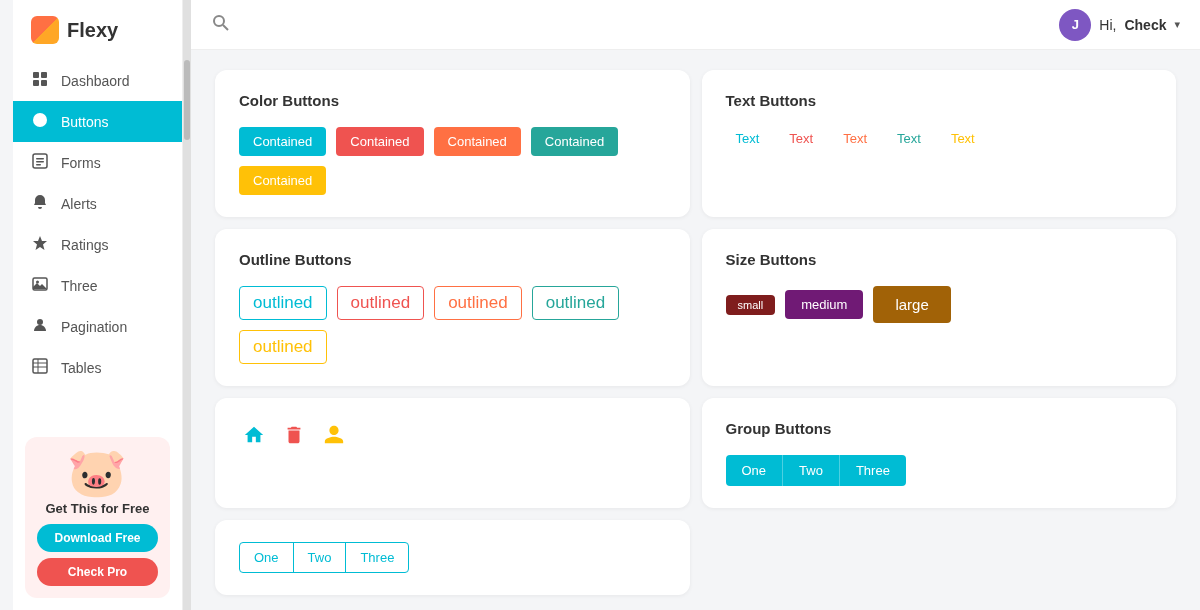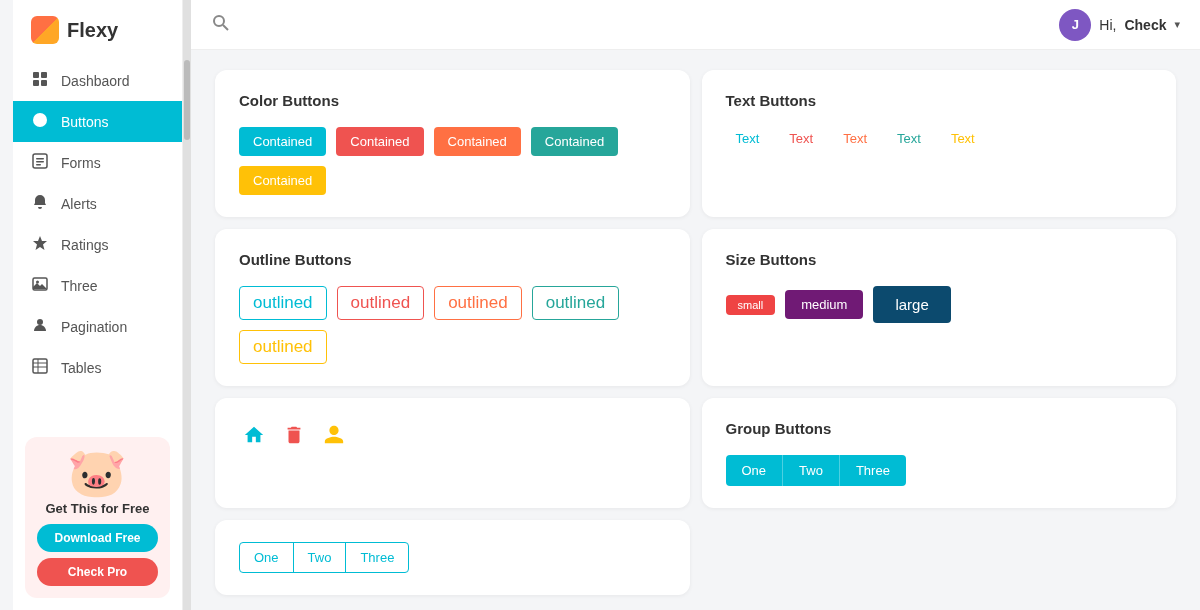--- a/index.html
+++ b/index.html
@@ -206,23 +206,23 @@
       font-weight: 500;
       cursor: pointer;
     }
     .outline-cyan { color: #00bcd4; border-color: #00bcd4; }
     .outline-red { color: #ef5350; border-color: #ef5350; }
     .outline-salmon { color: #ff7043; border-color: #ff7043; }
     .outline-teal { color: #26a69a; border-color: #26a69a; }
     .outline-amber { color: #ffc107; border-color: #ffc107; }
 
     
-    .btn-small { background: #ef4444; color: #fff; border: none; border-radius: 4px; padding: 4px 12px; font-size: 11px; cursor: pointer; }
+    .btn-small { background: #7f1d1d; color: #fff; border: none; border-radius: 4px; padding: 4px 12px; font-size: 11px; cursor: pointer; }
     .btn-medium { background: #701a75; color: #fff; border: none; border-radius: 4px; padding: 7px 16px; font-size: 13px; cursor: pointer; }
-    .btn-large { background: #0c4a6e; color: #fff; border: none; border-radius: 4px; padding: 10px 22px; font-size: 15px; cursor: pointer; }
+    .btn-large { background: #a16207; color: #fff; border: none; border-radius: 4px; padding: 10px 22px; font-size: 15px; cursor: pointer; }
 
     
     .icon-btn {
       background: none;
       border: none;
       cursor: pointer;
       font-size: 20px;
       padding: 4px;
       display: inline-flex;
       align-items: center;

